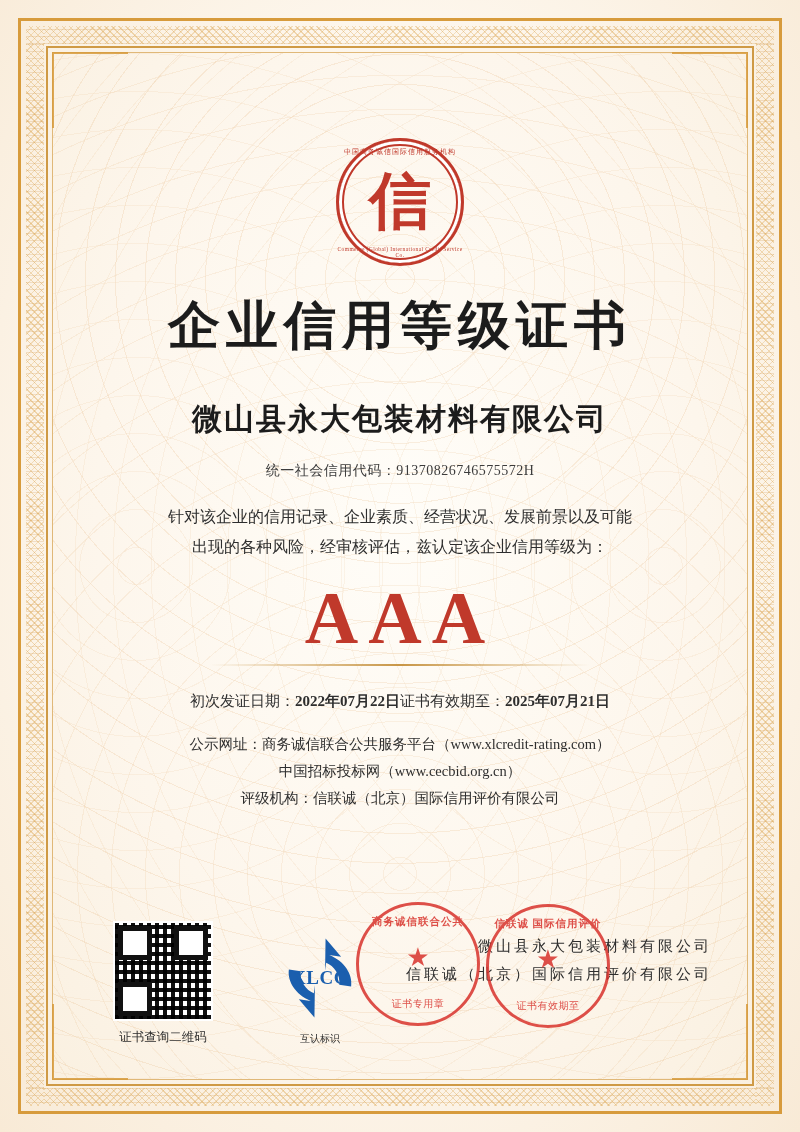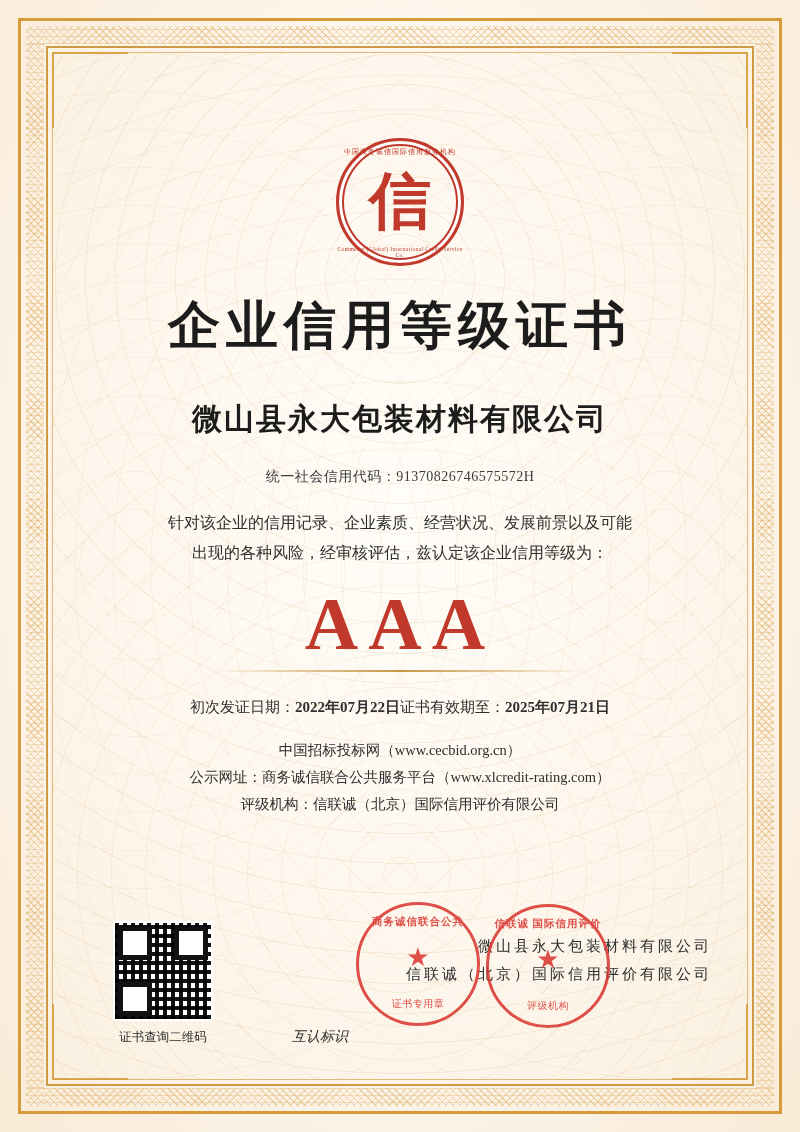--- a/index.html
+++ b/index.html
@@ -139,21 +139,21 @@
 
   .company-name {
     margin-top: 38px;
     font-size: 30px;
     font-weight: bold;
     color: #1c1c1c;
     letter-spacing: 2px;
   }
 
   .credit-code {
-    margin-top: 28px;
+    margin-top: 22px;
     font-size: 14px;
     color: #3c3c3c;
     letter-spacing: .5px;
   }
 
   .statement {
     margin: 22px auto 8px;
     width: 560px;
     font-size: 16px;
     line-height: 30px;
@@ -265,24 +265,23 @@
   .xlcc-text {
     position: absolute;
     left: 0; right: 0; top: 50%;
     transform: translateY(-50%);
     font-size: 19px;
     font-weight: bold;
     color: #1b5fae;
     letter-spacing: .5px;
   }
   .xlcc-caption {
-    margin-top: 0;
-    font-size: 14px;
-    color: #2e2e2e;
-    font-style: italic;
+    margin-top: 8px;
+    font-size: 10px;
+    color: #2e2e2e;
   }
 
   .stamps {
     position: absolute;
     right: 20px;
     bottom: 22px;
     width: 400px;
     height: 130px;
   }
   .stamp {
@@ -375,56 +374,63 @@
       <div>
         <span>初次发证日期：</span><span class="date-val">2022年07月22日</span>
       </div>
       <div>
         <span>证书有效期至：</span><span class="date-val">2025年07月21日</span>
       </div>
     </div>
 
     <div class="info-lines">
       <div>
+        <span>公示网址：</span><span>商务诚信联合公共服务平台（www.xlcredit-rating.com）</span>
+      </div>
+      <div>
         <span>中国招标投标网（www.cecbid.org.cn）</span>
-      </div>
-      <div>
-        <span>公示网址：</span><span>商务诚信联合公共服务平台（www.xlcredit-rating.com）</span>
       </div>
       <div>
         <span>评级机构：</span><span>信联诚（北京）国际信用评价有限公司</span>
       </div>
     </div>
 
     <div class="bottom">
 
       <div class="qr-block">
         <div class="qr">
           <span class="qr-finder-bl"></span>
         </div>
         <div class="qr-caption">证书查询二维码</div>
       </div>
 
       <div class="xlcc-block">
+        <div class="xlcc-logo">
+          <svg width="104" height="92" viewBox="0 0 104 92">
+            <path d="M52 6 L70 22 L58 22 C74 26 84 38 84 50 L72 50 C72 40 64 32 56 30 L56 38 Z" fill="#1b5fae" transform="rotate(8 52 46)"></path>
+            <path d="M52 86 L34 70 L46 70 C30 66 20 54 20 42 L32 42 C32 52 40 60 48 62 L48 54 Z" fill="#1b5fae" transform="rotate(8 52 46)"></path>
+          </svg>
+          <div class="xlcc-text">XLCC</div>
+        </div>
         <div class="xlcc-caption">互认标识</div>
       </div>
 
       <div class="stamps">
         <div class="stamp-lines">
           <div>微山县永大包装材料有限公司</div>
           <div>信联诚（北京）国际信用评价有限公司</div>
         </div>
         <div class="stamp s1">
           <div class="arc-top">商务诚信联合公共</div>
           <div class="star">★</div>
           <div class="arc-bottom">证书专用章</div>
         </div>
         <div class="stamp s2">
           <div class="arc-top">信联诚 国际信用评价</div>
           <div class="star">★</div>
-          <div class="arc-bottom">评级机构</div>
+          <div class="arc-bottom">证书有效期至</div>
         </div>
       </div>
 
     </div>
 
   </div>
 </div>
 
 </body></html>

